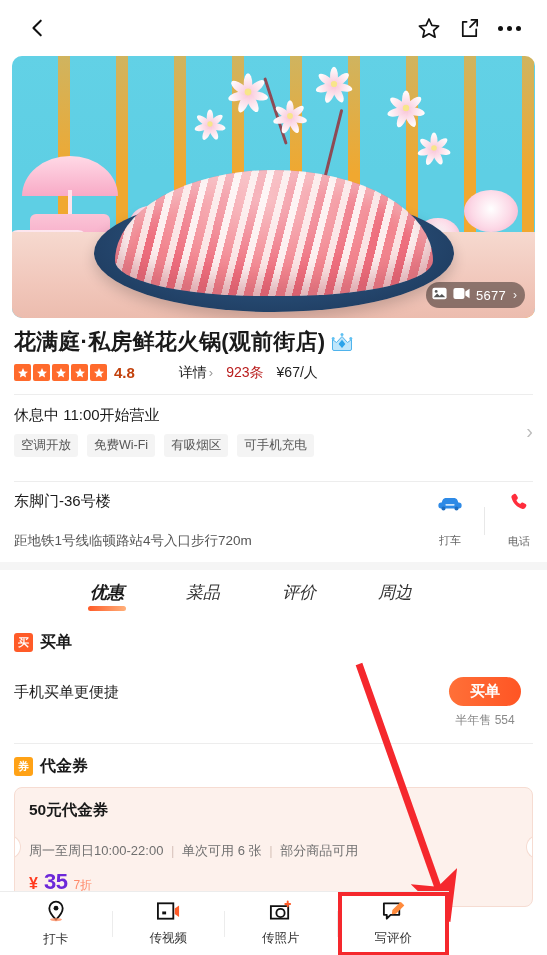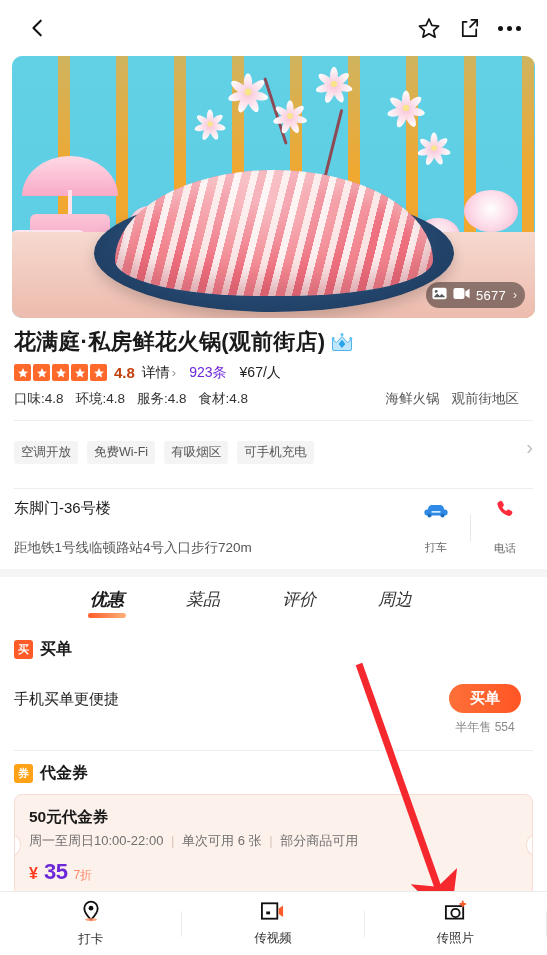--- a/index.html
+++ b/index.html
@@ -133,21 +133,21 @@
     position: absolute; right: 10px; bottom: 10px; height: 26px;
     display: flex; align-items: center; gap: 6px;
     padding: 0 8px 0 6px; border-radius: 13px;
     background: rgba(0,0,0,.42); color: #fff; font-size: 13px;
     backdrop-filter: blur(2px);
   }
   .photo-pill .cnt { font-size: 13px; letter-spacing: .3px; }
   .photo-pill .chev { font-size: 12px; opacity: .9; margin-left: 1px; }
 
   
-  .title-block { padding: 10px 28px 0 14px; }
+  .title-block { padding: 10px 14px 0 14px; }
   .shop-title {
     font-size: 22px; font-weight: 700; color: #1a1a1a;
     letter-spacing: .2px; display: flex; align-items: center; gap: 6px;
     line-height: 1.25;
   }
   .crown-badge {
     display: inline-block; width: 22px; height: 18px; position: relative; flex: 0 0 auto;
   }
   .crown-badge svg { display:block; }
 
@@ -155,23 +155,23 @@
     display: flex; align-items: center; gap: 7px;
     margin-top: 8px; font-size: 14px; color: #222;
   }
   .stars { display: flex; gap: 2px; }
   .stars span {
     width: 17px; height: 17px; background: #ff6a2c;
     border-radius: 2px; display: flex; align-items: center; justify-content: center;
   }
   .stars span svg { display:block; }
   .score { color: #c2410c; font-weight: 700; font-size: 15px; }
-  .detail-link { color: #222; font-size: 14px; display:flex; align-items:center; gap:2px; }
+  .detail-link { color: #222; font-size: 14px; display:flex; align-items:center; gap:2px;margin-left:37px; }
   .detail-link .c { color:#999; font-size: 13px; }
-  .rev-count { font-size: 14px; color: #6d28d9; margin-left: 6px; }
+  .rev-count { font-size: 14px; color: #b91c1c; margin-left: 6px; }
   .per-person { font-size: 14px; color: #222; margin-left: 6px; }
 
   .sub-row {
     display: flex; align-items: center; justify-content: space-between;
     margin-top: 8px; font-size: 13.5px; color: #333;
   }
   .sub-left { display: flex; gap: 12px; }
   .sub-right { display: flex; gap: 12px; color: #555; }
 
   .hr { height: 1px; background: #ededed; margin: 12px 14px 0 14px; }
@@ -184,21 +184,21 @@
   .hours-title { font-size: 15px; color: #1a1a1a; }
   .tags { display: flex; gap: 9px; margin-top: 9px; }
   .tag {
     background: #f4f4f4; color: #555; font-size: 12.5px;
     padding: 3px 7px; border-radius: 3px; white-space: nowrap;
   }
   .chev-r { color: #bdbdbd; font-size: 20px; font-weight: 300; padding-left: 8px; }
 
   
   .addr-block {
-    padding: 10px 14px 12px 14px; display: flex; align-items: center;
+    padding: 10px 0 12px 14px; display: flex; align-items: center;
   }
   .addr-main { flex: 1; }
   .addr-line1 { font-size: 15px; color: #1a1a1a; font-weight: 400; }
   .addr-line2 { font-size: 13.5px; color: #555; margin-top: 21px; }
   .addr-actions { display: flex; align-items: center; }
   .act {
     width: 56px; text-align: center; cursor: pointer;
   }
   .act .lab { font-size: 11px; color: #666; margin-top: 18px; }
   .act-div { width: 1px; height: 28px; background: #e8e8e8; margin: 0 6px; }
@@ -253,33 +253,33 @@
     overflow: hidden;
   }
   .vcard::before, .vcard::after {
     content: ""; position: absolute; top: 50%; transform: translateY(-50%);
     width: 12px; height: 22px; background: #fff; border: 1px solid #f6dcd2;
   }
   .vcard::before { left: -7px; border-radius: 0 12px 12px 0; border-left: none; }
   .vcard::after  { right: -7px; border-radius: 12px 0 0 12px; border-right: none; }
   .v-main { flex: 1; }
   .v-name { font-size: 15.5px; font-weight: 700; color: #1a1a1a; }
-  .v-rule { font-size: 13px; color: #6f6f6f; margin-top: 4px; }
+  .v-rule { font-size: 13px; color: #6f6f6f; margin-top: 21px; }
   .v-rule .sep { color: #d9c4bc; margin: 0 4px; }
   .v-price { margin-top: 9px; display: flex; align-items: baseline; gap: 6px; }
   .v-price .yen { color: #ff3b1f; font-size: 16px; font-weight: 700; }
   .v-price .amt { color: #6d28d9; font-size: 22px; font-weight: 700; letter-spacing: -.5px; }
   .v-price .off { color: #ff8a6a; font-size: 12px; }
 
   
   .anno { position: absolute; left: 0; top: 0; width: 547px; height: 955px; pointer-events: none; }
 
   
   .bottom-bar {
-    position: absolute; left: 0; bottom: 0; width: 547px; height: 64px;
+    position: absolute; left: 0; bottom: 0; width: 449px; height: 64px;
     background: #fff; border-top: 1px solid #ececec;
     display: flex; align-items: center;
   }
   .bb-item {
     flex: 1; height: 64px; display: flex; flex-direction: column;
     align-items: center; justify-content: center; gap: 4px; cursor: pointer;
     position: relative;
   }
   .bb-item .lab { font-size: 12.5px; color: #333; }
   .bb-div { width: 1px; height: 26px; background: #ececec; }
@@ -468,38 +468,27 @@
       </span>
       <span class="score">4.8</span>
       <span class="detail-link">
         <span>详情</span>
         <span class="c">›</span>
       </span>
       <span class="rev-count">923条</span>
       <span class="per-person">¥67/人</span>
     </div>
 
-    <div class="sub-row">
-      <div class="sub-left">
-        <span>口味:4.8</span>
-        <span>环境:4.8</span>
-        <span>服务:4.8</span>
-        <span>食材:4.8</span>
-      </div>
-      <div class="sub-right">
-        <span>海鲜火锅</span>
-        <span>观前街地区</span>
-      </div>
-    </div>
   </div>
 
   <div class="hr"></div>
 
   <div class="hours-block">
     <div class="hours-main">
+      <div class="hours-title">休息中 11:00开始营业</div>
       <div class="tags">
         <span class="tag">空调开放</span>
         <span class="tag">免费Wi-Fi</span>
         <span class="tag">有吸烟区</span>
         <span class="tag">可手机充电</span>
       </div>
     </div>
     <div class="chev-r">›</div>
   </div>
 
@@ -624,15 +613,24 @@
       <span>
         <svg width="25" height="22" viewBox="0 0 26 22">
           <path d="M3 6h18v13H3z" fill="none" stroke="#111" stroke-width="1.9"></path>
           <circle cx="13" cy="13" r="4.3" fill="none" stroke="#111" stroke-width="1.9"></circle>
           <path d="M20.5 1.2v5M18 3.7h5" stroke="#ff5b28" stroke-width="2" stroke-linecap="round"></path>
         </svg>
       </span>
       <div class="lab">传照片</div>
     </div>
     <div class="bb-div"></div>
+    <div class="bb-item highlight">
+      <span>
+        <svg width="25" height="22" viewBox="0 0 26 22">
+          <path d="M3 3h16v12H10l-4 4v-4H3z" fill="none" stroke="#111" stroke-width="1.9" stroke-linejoin="round"></path>
+          <path d="M20.5 2.2l3 3-8 8-3.6.6.6-3.6z" fill="#ff8a3c" stroke="#ff8a3c" stroke-width="1.2" stroke-linejoin="round"></path>
+        </svg>
+      </span>
+      <div class="lab">写评价</div>
+    </div>
   </div>
 
 </div>
 
 </body></html>

